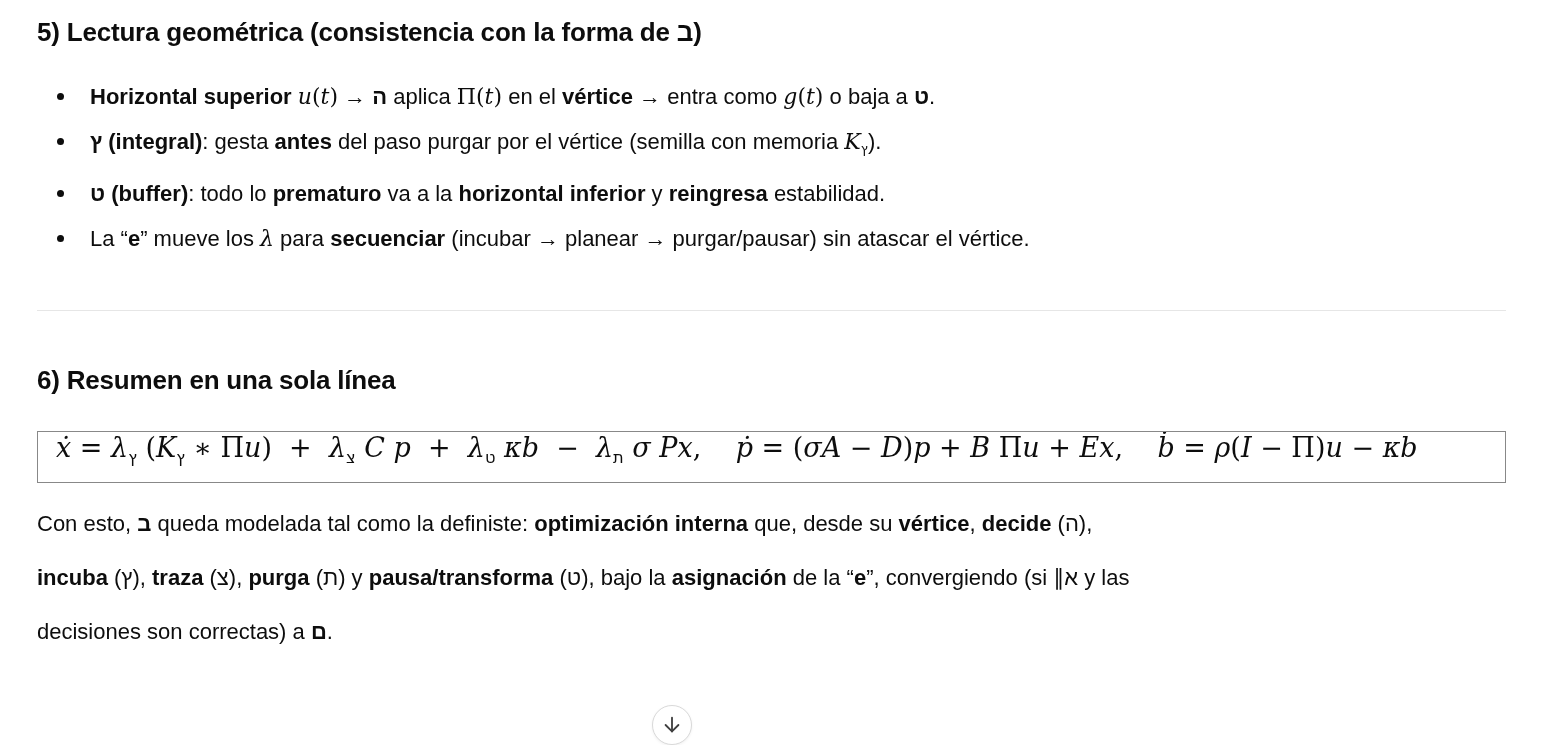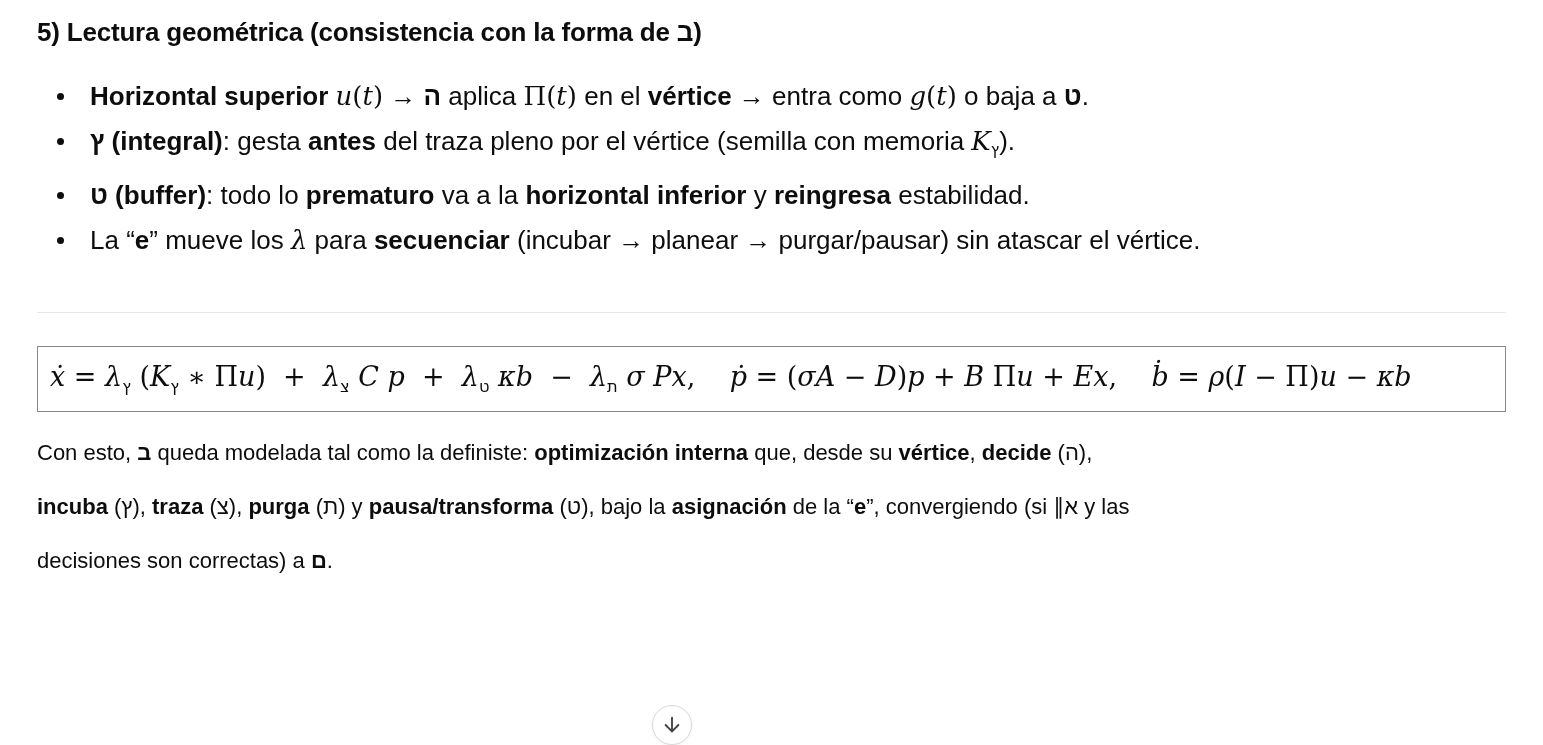--- a/index.html
+++ b/index.html
@@ -14,21 +14,21 @@
     font-size: 26px;
     font-weight: 700;
     line-height: 36px;
     letter-spacing: -0.2px;
   }
   h2.second { margin-top: 51px; }
 
   ul.bullets { list-style: none; margin-top: 24px; }
   ul.bullets li {
     position: relative;
-    font-size: 26px;
+    font-size: 22px;
     line-height: 45px;
     padding-left: 53px;
     white-space: nowrap;
   }
   ul.bullets li::before {
     content: "";
     position: absolute;
     left: 20px; top: 19px;
     width: 7px; height: 7px;
     border-radius: 50%;
@@ -46,25 +46,24 @@
   }
 
   hr.divider {
     border: none;
     border-top: 1px solid var(--divider, #e6e6e6);
     margin: 49px 0 0 0;
   }
 
   .formula-box {
     margin-top: 33px;
-    height: 66px;
+    height: 52px;
     border: 1.5px solid var(--formula-border, #888888);
     display: flex;
-    align-items: center;
-    padding: 0 12px;
+    padding: 0 18px;
     overflow: hidden;
   }
   .formula {
     font-size: 27px;
     white-space: pre;
     font-family: "DejaVu Serif", "DejaVu Sans", serif;
   }
   .formula .sub { vertical-align: -0.35em; }
 
   p.closing {
@@ -90,27 +89,28 @@
 </style>
 </head>
 <body>
 
 <div class="page">
 
   <h2 class="section-heading">5) Lectura geométrica (consistencia con la forma de ב)</h2>
 
   <ul class="bullets">
     <li><span class="b">Horizontal superior </span><span class="m">u</span><span class="m u">(</span><span class="m">t</span><span class="m u">)</span><span> → </span><span class="b">ה</span><span> aplica </span><span class="m u">Π</span><span class="m u">(</span><span class="m">t</span><span class="m u">)</span><span> en el </span><span class="b">vértice</span><span> → entra como </span><span class="m">g</span><span class="m u">(</span><span class="m">t</span><span class="m u">)</span><span> o baja a </span><span class="b">ט</span><span>.</span></li>
-    <li><span class="b">ץ (integral)</span><span>: gesta </span><span class="b">antes</span><span> del traza pleno por el vértice (semilla con memoria </span><span class="m">K</span><span class="m u sub">ץ</span><span>).</span></li>
+    <li><span class="b">ץ (integral)</span><span>: gesta </span><span class="b">antes</span><span> del paso purgar por el vértice (semilla con memoria </span><span class="m">K</span><span class="m u sub">ץ</span><span>).</span></li>
     <li><span class="b">ט (buffer)</span><span>: todo lo </span><span class="b">prematuro</span><span> va a la </span><span class="b">horizontal inferior</span><span> y </span><span class="b">reingresa</span><span> estabilidad.</span></li>
     <li><span>La “</span><span class="b">e</span><span>” mueve los </span><span class="m">λ</span><span> para </span><span class="b">secuenciar</span><span> (incubar → planear → purgar/pausar) sin atascar el vértice.</span></li>
   </ul>
 
   <hr class="divider">
 
+  <h2 class="section-heading second">6) Resumen en una sola línea</h2>
 
   <div class="formula-box">
     <div class="formula"><span class="m">ẋ</span><span class="m u"> = </span><span class="m">λ</span><span class="m u sub">ץ</span><span class="u"> </span><span class="m u">(</span><span class="m">K</span><span class="m u sub">ץ</span><span class="m u"> ∗ </span><span class="m u">Π</span><span class="m">u</span><span class="m u">)</span><span class="m u">  +  </span><span class="m">λ</span><span class="m u sub">צ</span><span class="u"> </span><span class="m">C</span><span class="u"> </span><span class="m">p</span><span class="m u">  +  </span><span class="m">λ</span><span class="m u sub">ט</span><span class="u"> </span><span class="m">κb</span><span class="m u">  −  </span><span class="m">λ</span><span class="m u sub">ת</span><span class="u"> </span><span class="m">σ</span><span class="u"> </span><span class="m">Px</span><span class="m u">,</span><span class="u">    </span><span class="m">ṗ</span><span class="m u"> = </span><span class="m u">(</span><span class="m">σA</span><span class="m u"> − </span><span class="m">D</span><span class="m u">)</span><span class="m">p</span><span class="m u"> + </span><span class="m">B</span><span class="u"> </span><span class="m u">Π</span><span class="m">u</span><span class="m u"> + </span><span class="m">Ex</span><span class="m u">,</span><span class="u">    </span><span class="m">ḃ</span><span class="m u"> = </span><span class="m">ρ</span><span class="m u">(</span><span class="m">I</span><span class="m u"> − </span><span class="m u">Π</span><span class="m u">)</span><span class="m">u</span><span class="m u"> − </span><span class="m">κb</span></div>
   </div>
 
   <p class="closing"><span>Con esto, </span><span class="b">ב</span><span> queda modelada tal como la definiste: </span><span class="b">optimización interna</span><span> que, desde su </span><span class="b">vértice</span><span>, </span><span class="b">decide</span><span> (ה),</span><br><span class="b">incuba</span><span> (ץ), </span><span class="b">traza</span><span> (צ), </span><span class="b">purga</span><span> (ת) y </span><span class="b">pausa/transforma</span><span> (ט), bajo la </span><span class="b">asignación</span><span> de la “</span><span class="b">e</span><span>”, convergiendo (si ∥א y las</span><br><span>decisiones son correctas) a </span><span class="b">ם</span><span>.</span></p>
 
   <button class="scroll-btn" aria-label="Scroll to bottom">
     <svg width="22" height="22" viewBox="0 0 24 24" fill="none" stroke="#3f3f3f" stroke-width="2" stroke-linecap="round" stroke-linejoin="round">
       <line x1="12" y1="4" x2="12" y2="19"></line>

